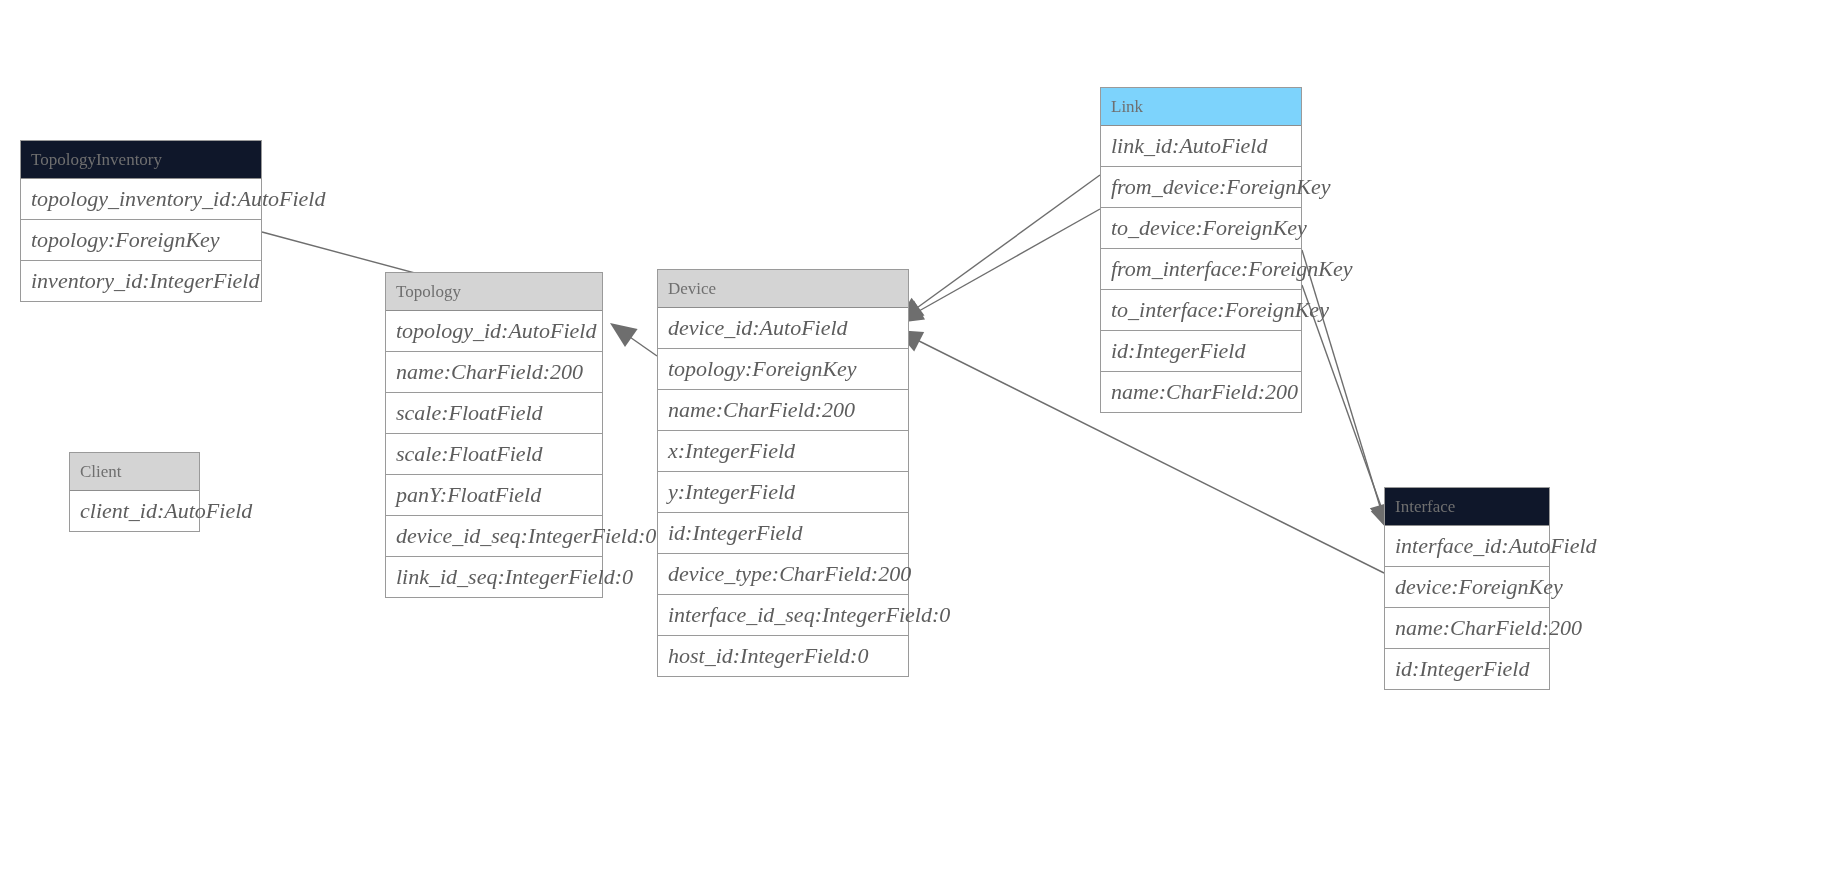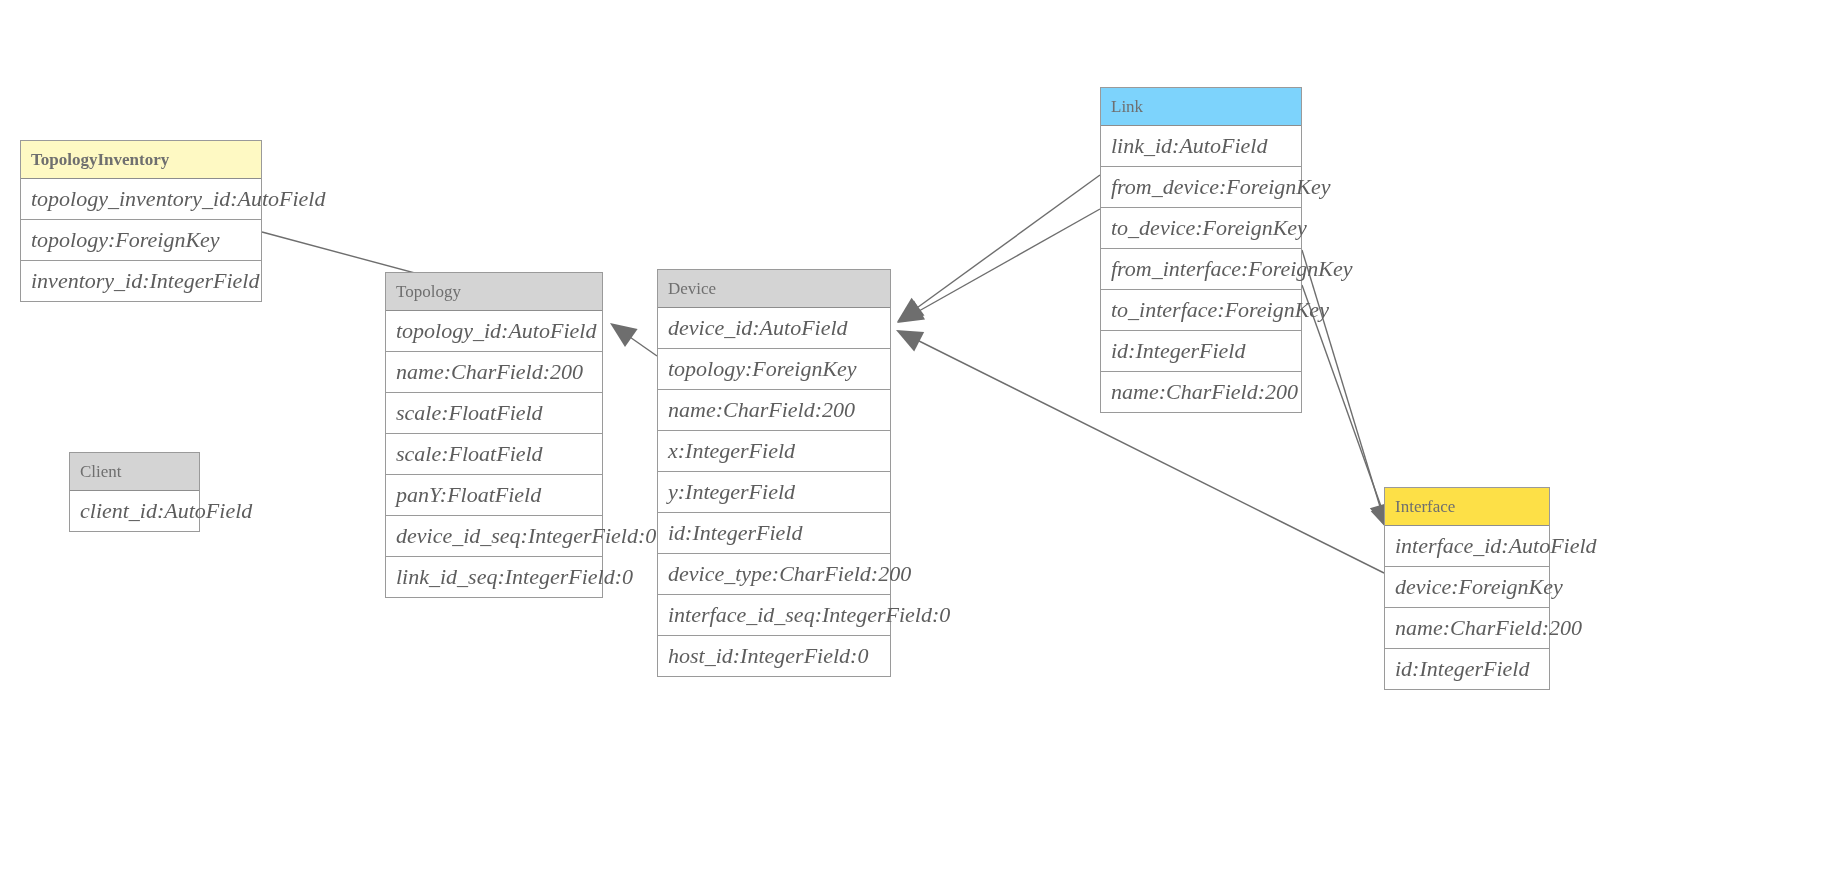--- a/index.html
+++ b/index.html
@@ -84,40 +84,40 @@
         <path d="M 1302 250 L 1385 523" stroke="#6e6e6e" stroke-width="1.4" fill="none"></path>
         <polygon points="0,0 -26,-11 -26,11" fill="#6e6e6e" transform="translate(1388,530) rotate(73)"></polygon>
       </g>
       <g>
         <path d="M 1302 285 L 1388 526" stroke="#6e6e6e" stroke-width="1.4" fill="none"></path>
         <polygon points="0,0 -26,-11 -26,11" fill="#6e6e6e" transform="translate(1390,532) rotate(70)"></polygon>
       </g>
     </svg>
   <div id="entity-layer">
       <div class="entity" style="left: 20px; top: 140px; width: 242px; border-color: rgb(154, 154, 154);">
-        <div class="entity-header" style="background: #fef9c3; color: rgb(111, 111, 111); font-weight: bold;">TopologyInventory</div>
+        <div class="entity-header" style="background: #0f172a; color: rgb(111, 111, 111);">TopologyInventory</div>
         <div class="entity-field" style="color: rgb(93, 93, 93); border-bottom-color: rgb(154, 154, 154);">topology_inventory_id:AutoField</div>
         <div class="entity-field" style="color: rgb(93, 93, 93); border-bottom-color: rgb(154, 154, 154);">topology:ForeignKey</div>
         <div class="entity-field" style="color: rgb(93, 93, 93); border-bottom-color: rgb(154, 154, 154);">inventory_id:IntegerField</div>
       </div>
       <div class="entity" style="left: 69px; top: 452px; width: 131px; border-color: rgb(154, 154, 154);">
         <div class="entity-header" style="background: rgb(212, 212, 212); color: rgb(111, 111, 111);">Client</div>
         <div class="entity-field" style="color: rgb(93, 93, 93); border-bottom-color: rgb(154, 154, 154);">client_id:AutoField</div>
       </div>
       <div class="entity" style="left: 385px; top: 272px; width: 218px; border-color: rgb(154, 154, 154);">
         <div class="entity-header" style="background: rgb(212, 212, 212); color: rgb(111, 111, 111);">Topology</div>
         <div class="entity-field" style="color: rgb(93, 93, 93); border-bottom-color: rgb(154, 154, 154);">topology_id:AutoField</div>
         <div class="entity-field" style="color: rgb(93, 93, 93); border-bottom-color: rgb(154, 154, 154);">name:CharField:200</div>
         <div class="entity-field" style="color: rgb(93, 93, 93); border-bottom-color: rgb(154, 154, 154);">scale:FloatField</div>
         <div class="entity-field" style="color: rgb(93, 93, 93); border-bottom-color: rgb(154, 154, 154);">scale:FloatField</div>
         <div class="entity-field" style="color: rgb(93, 93, 93); border-bottom-color: rgb(154, 154, 154);">panY:FloatField</div>
         <div class="entity-field" style="color: rgb(93, 93, 93); border-bottom-color: rgb(154, 154, 154);">device_id_seq:IntegerField:0</div>
         <div class="entity-field" style="color: rgb(93, 93, 93); border-bottom-color: rgb(154, 154, 154);">link_id_seq:IntegerField:0</div>
       </div>
-      <div class="entity" style="left: 657px; top: 269px; width: 234px; border-color: rgb(154, 154, 154);">
+      <div class="entity" style="left: 657px; top: 269px; width: 252px; border-color: rgb(154, 154, 154);">
         <div class="entity-header" style="background: rgb(212, 212, 212); color: rgb(111, 111, 111);">Device</div>
         <div class="entity-field" style="color: rgb(93, 93, 93); border-bottom-color: rgb(154, 154, 154);">device_id:AutoField</div>
         <div class="entity-field" style="color: rgb(93, 93, 93); border-bottom-color: rgb(154, 154, 154);">topology:ForeignKey</div>
         <div class="entity-field" style="color: rgb(93, 93, 93); border-bottom-color: rgb(154, 154, 154);">name:CharField:200</div>
         <div class="entity-field" style="color: rgb(93, 93, 93); border-bottom-color: rgb(154, 154, 154);">x:IntegerField</div>
         <div class="entity-field" style="color: rgb(93, 93, 93); border-bottom-color: rgb(154, 154, 154);">y:IntegerField</div>
         <div class="entity-field" style="color: rgb(93, 93, 93); border-bottom-color: rgb(154, 154, 154);">id:IntegerField</div>
         <div class="entity-field" style="color: rgb(93, 93, 93); border-bottom-color: rgb(154, 154, 154);">device_type:CharField:200</div>
         <div class="entity-field" style="color: rgb(93, 93, 93); border-bottom-color: rgb(154, 154, 154);">interface_id_seq:IntegerField:0</div>
         <div class="entity-field" style="color: rgb(93, 93, 93); border-bottom-color: rgb(154, 154, 154);">host_id:IntegerField:0</div>
@@ -126,20 +126,20 @@
         <div class="entity-header" style="background: #7dd3fc; color: rgb(111, 111, 111);">Link</div>
         <div class="entity-field" style="color: rgb(93, 93, 93); border-bottom-color: rgb(154, 154, 154);">link_id:AutoField</div>
         <div class="entity-field" style="color: rgb(93, 93, 93); border-bottom-color: rgb(154, 154, 154);">from_device:ForeignKey</div>
         <div class="entity-field" style="color: rgb(93, 93, 93); border-bottom-color: rgb(154, 154, 154);">to_device:ForeignKey</div>
         <div class="entity-field" style="color: rgb(93, 93, 93); border-bottom-color: rgb(154, 154, 154);">from_interface:ForeignKey</div>
         <div class="entity-field" style="color: rgb(93, 93, 93); border-bottom-color: rgb(154, 154, 154);">to_interface:ForeignKey</div>
         <div class="entity-field" style="color: rgb(93, 93, 93); border-bottom-color: rgb(154, 154, 154);">id:IntegerField</div>
         <div class="entity-field" style="color: rgb(93, 93, 93); border-bottom-color: rgb(154, 154, 154);">name:CharField:200</div>
       </div>
       <div class="entity" style="left: 1384px; top: 487px; width: 166px; border-color: rgb(154, 154, 154);">
-        <div class="entity-header" style="background: #fde047; color: rgb(111, 111, 111);">Interface</div>
+        <div class="entity-header" style="background: #0f172a; color: rgb(111, 111, 111);">Interface</div>
         <div class="entity-field" style="color: rgb(93, 93, 93); border-bottom-color: rgb(154, 154, 154);">interface_id:AutoField</div>
         <div class="entity-field" style="color: rgb(93, 93, 93); border-bottom-color: rgb(154, 154, 154);">device:ForeignKey</div>
         <div class="entity-field" style="color: rgb(93, 93, 93); border-bottom-color: rgb(154, 154, 154);">name:CharField:200</div>
         <div class="entity-field" style="color: rgb(93, 93, 93); border-bottom-color: rgb(154, 154, 154);">id:IntegerField</div>
       </div>
     </div>
 </div>
 
 </body></html>

